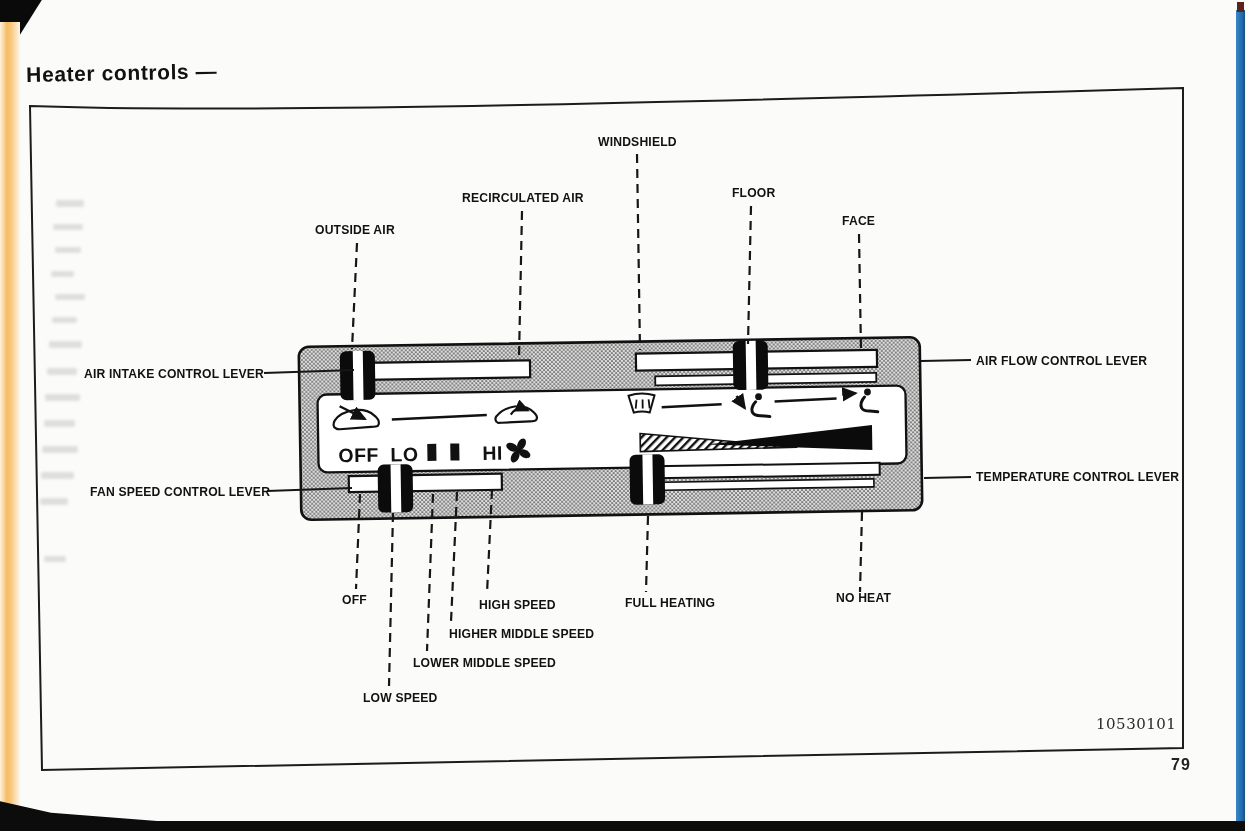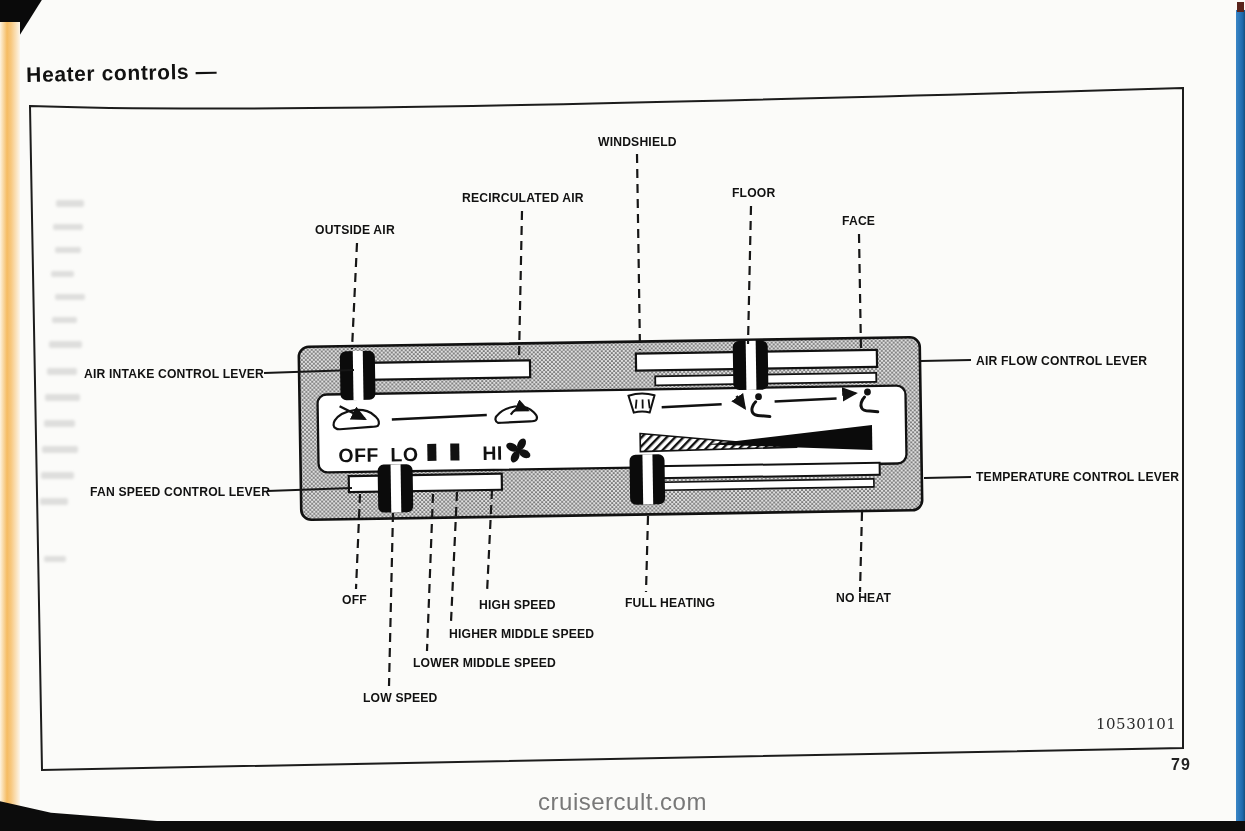--- a/index.html
+++ b/index.html
@@ -194,15 +194,14 @@
   <div class="lbl" style="left:363px;top:690px">LOW SPEED</div>
   <div class="lbl" style="left:413px;top:655px">LOWER MIDDLE SPEED</div>
   <div class="lbl" style="left:449px;top:626px">HIGHER MIDDLE SPEED</div>
   <div class="lbl" style="left:479px;top:597px">HIGH SPEED</div>
 
   <div class="lbl" style="left:625px;top:595px">FULL HEATING</div>
   <div class="lbl" style="left:836px;top:590px">NO HEAT</div>
 
   <div class="figcode">10530101</div>
   <div class="pagenum">79</div>
-  <div class="watermark">cruisercult.com</div>
 
 </div>
 
 </body></html>

